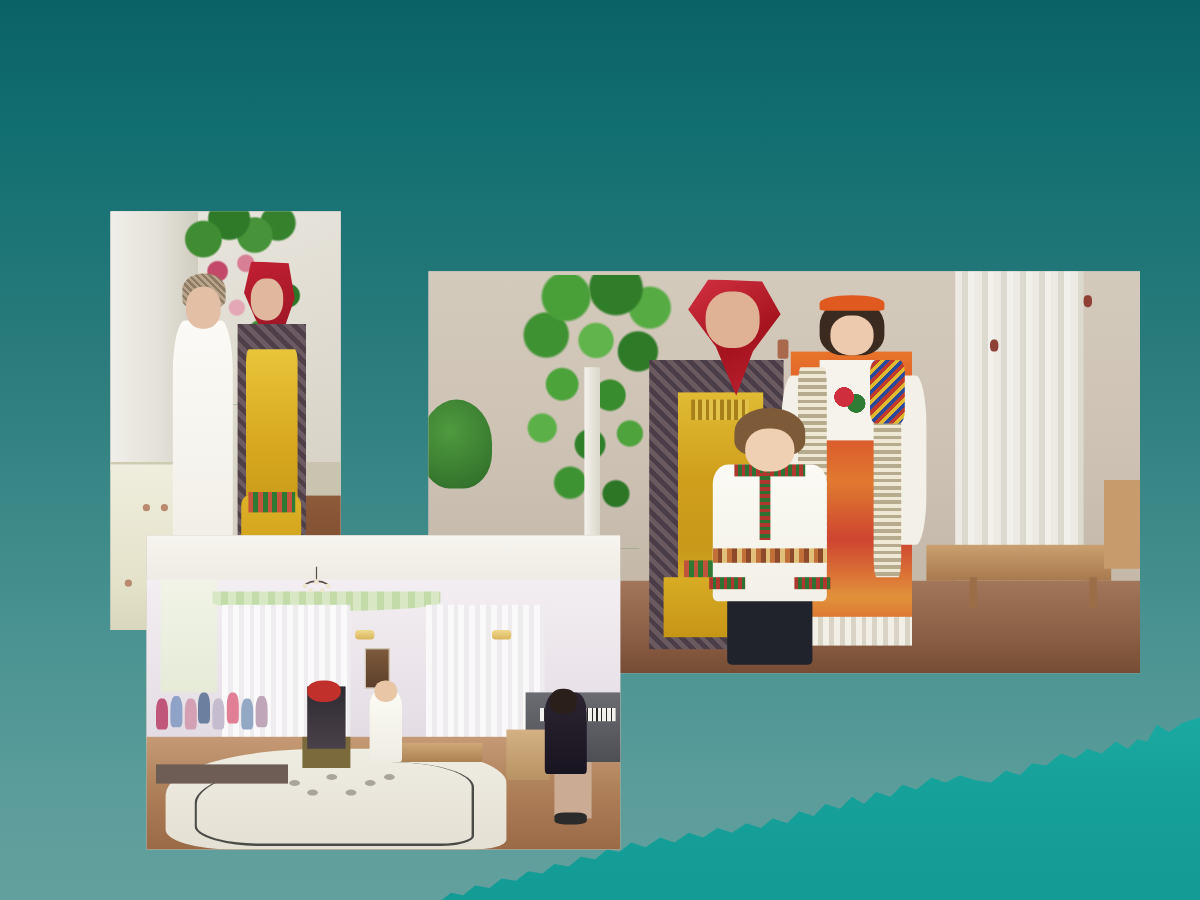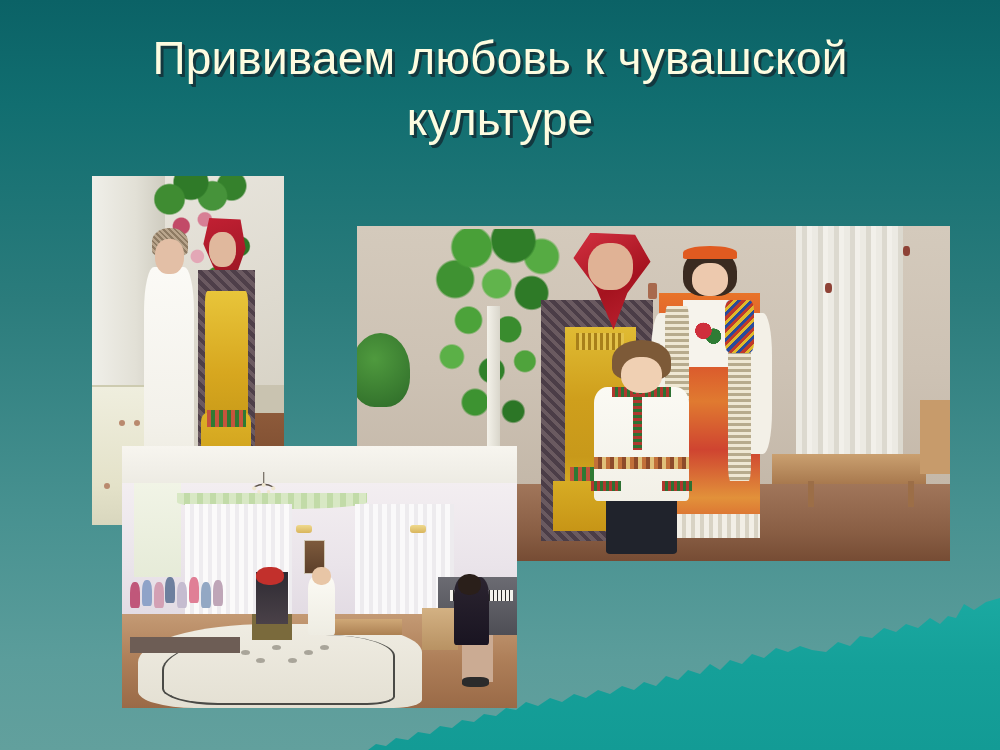--- a/index.html
+++ b/index.html
@@ -238,22 +238,20 @@
     <path d="M1000,598 L986,602 L974,610 L964,604 L956,618 L948,616 L940,624 L930,618
              L918,628 L906,624 L896,632 L884,628 L872,638 L860,636 L850,646 L838,642
              L826,652 L812,650 L800,646 L788,652 L776,648 L764,658 L752,654 L742,664
              L730,660 L720,670 L710,664 L700,674 L688,670 L678,680 L666,676 L656,686
              L644,682 L634,690 L622,686 L610,694 L598,690 L586,698 L574,694 L562,702
              L550,698 L538,706 L526,702 L516,710 L506,708 L496,716 L484,714 L474,722
              L462,720 L452,728 L440,726 L430,734 L418,732 L408,740 L396,738 L386,746
              L376,744 L368,750 L1000,750 Z" fill="url(#mtnGrad)"></path>
   </svg>
 
-  <div id="title">Прививаем любовь к чувашской
-культуре</div>
 
   <div class="photo" id="photo-women-pair">
     <div class="ph-inner">
       <div class="lay wall"></div>
       <div class="lay door"></div>
       <div class="lay cabinet"></div>
       <div class="lay cab-knob" style="left:14%;top:70%;"></div>
       <div class="lay cab-knob" style="left:22%;top:70%;"></div>
       <div class="lay cab-knob" style="left:6%;top:88%;"></div>
       <div class="lay stepR"></div>

